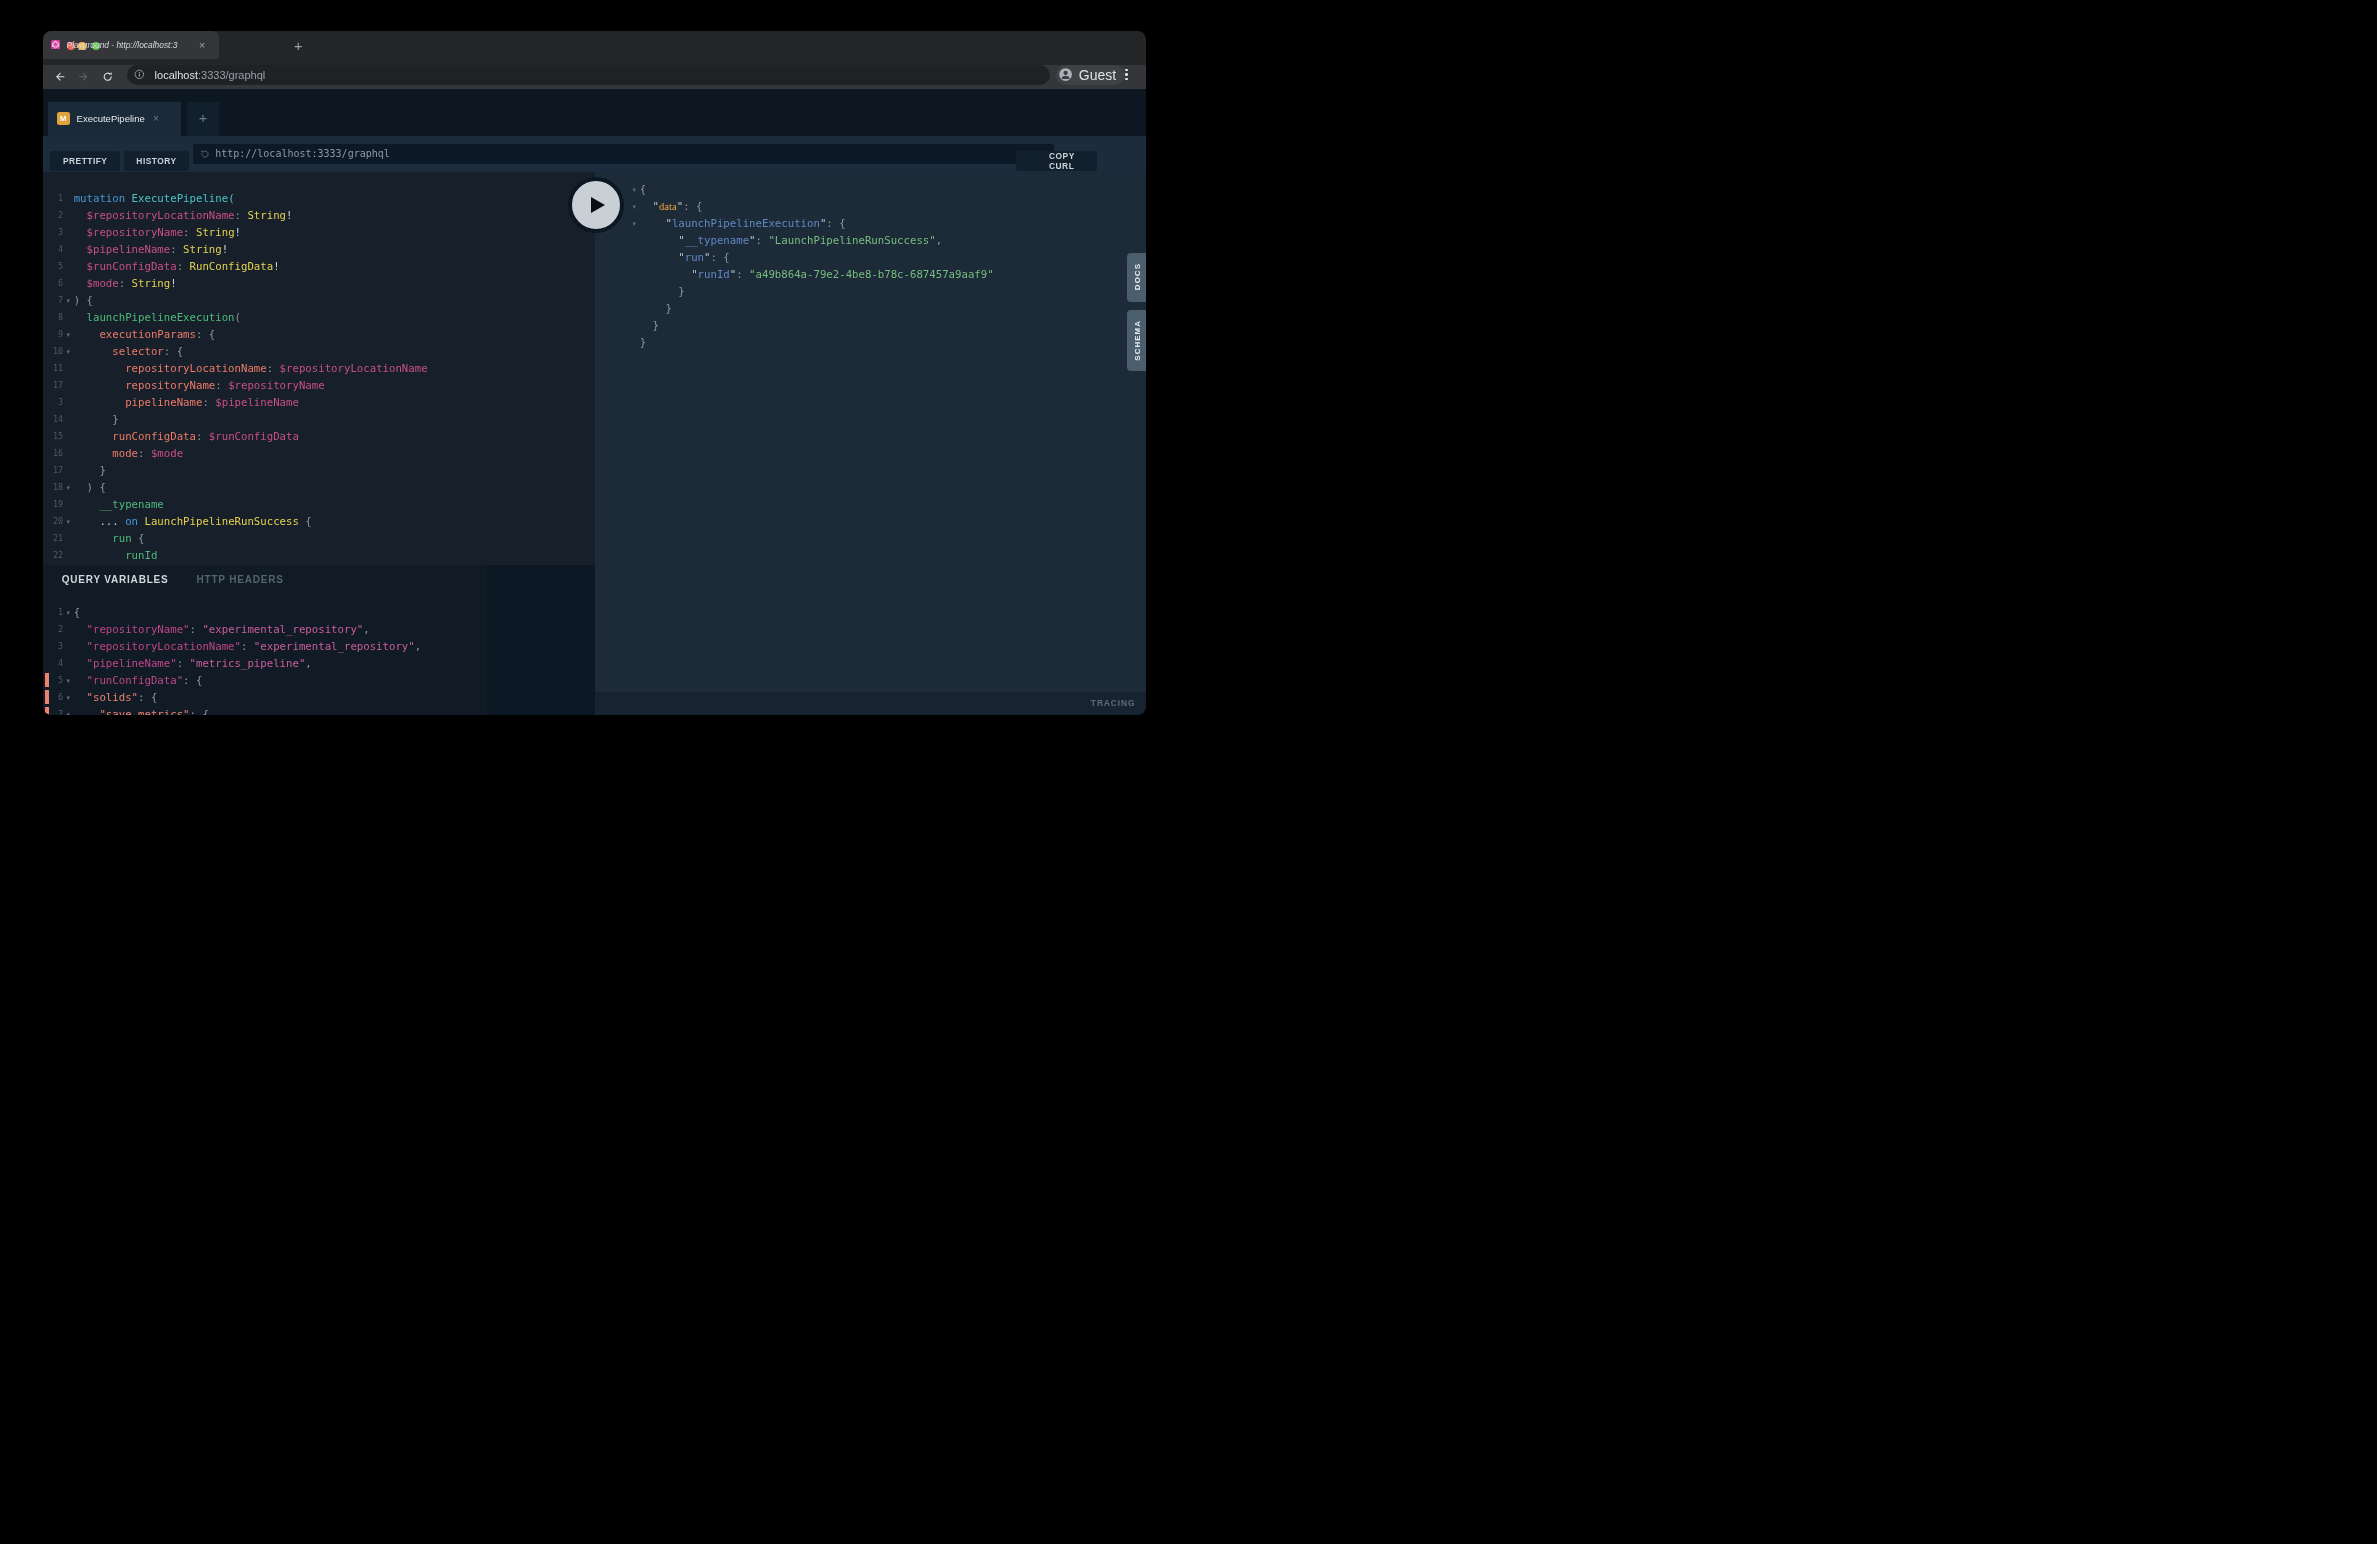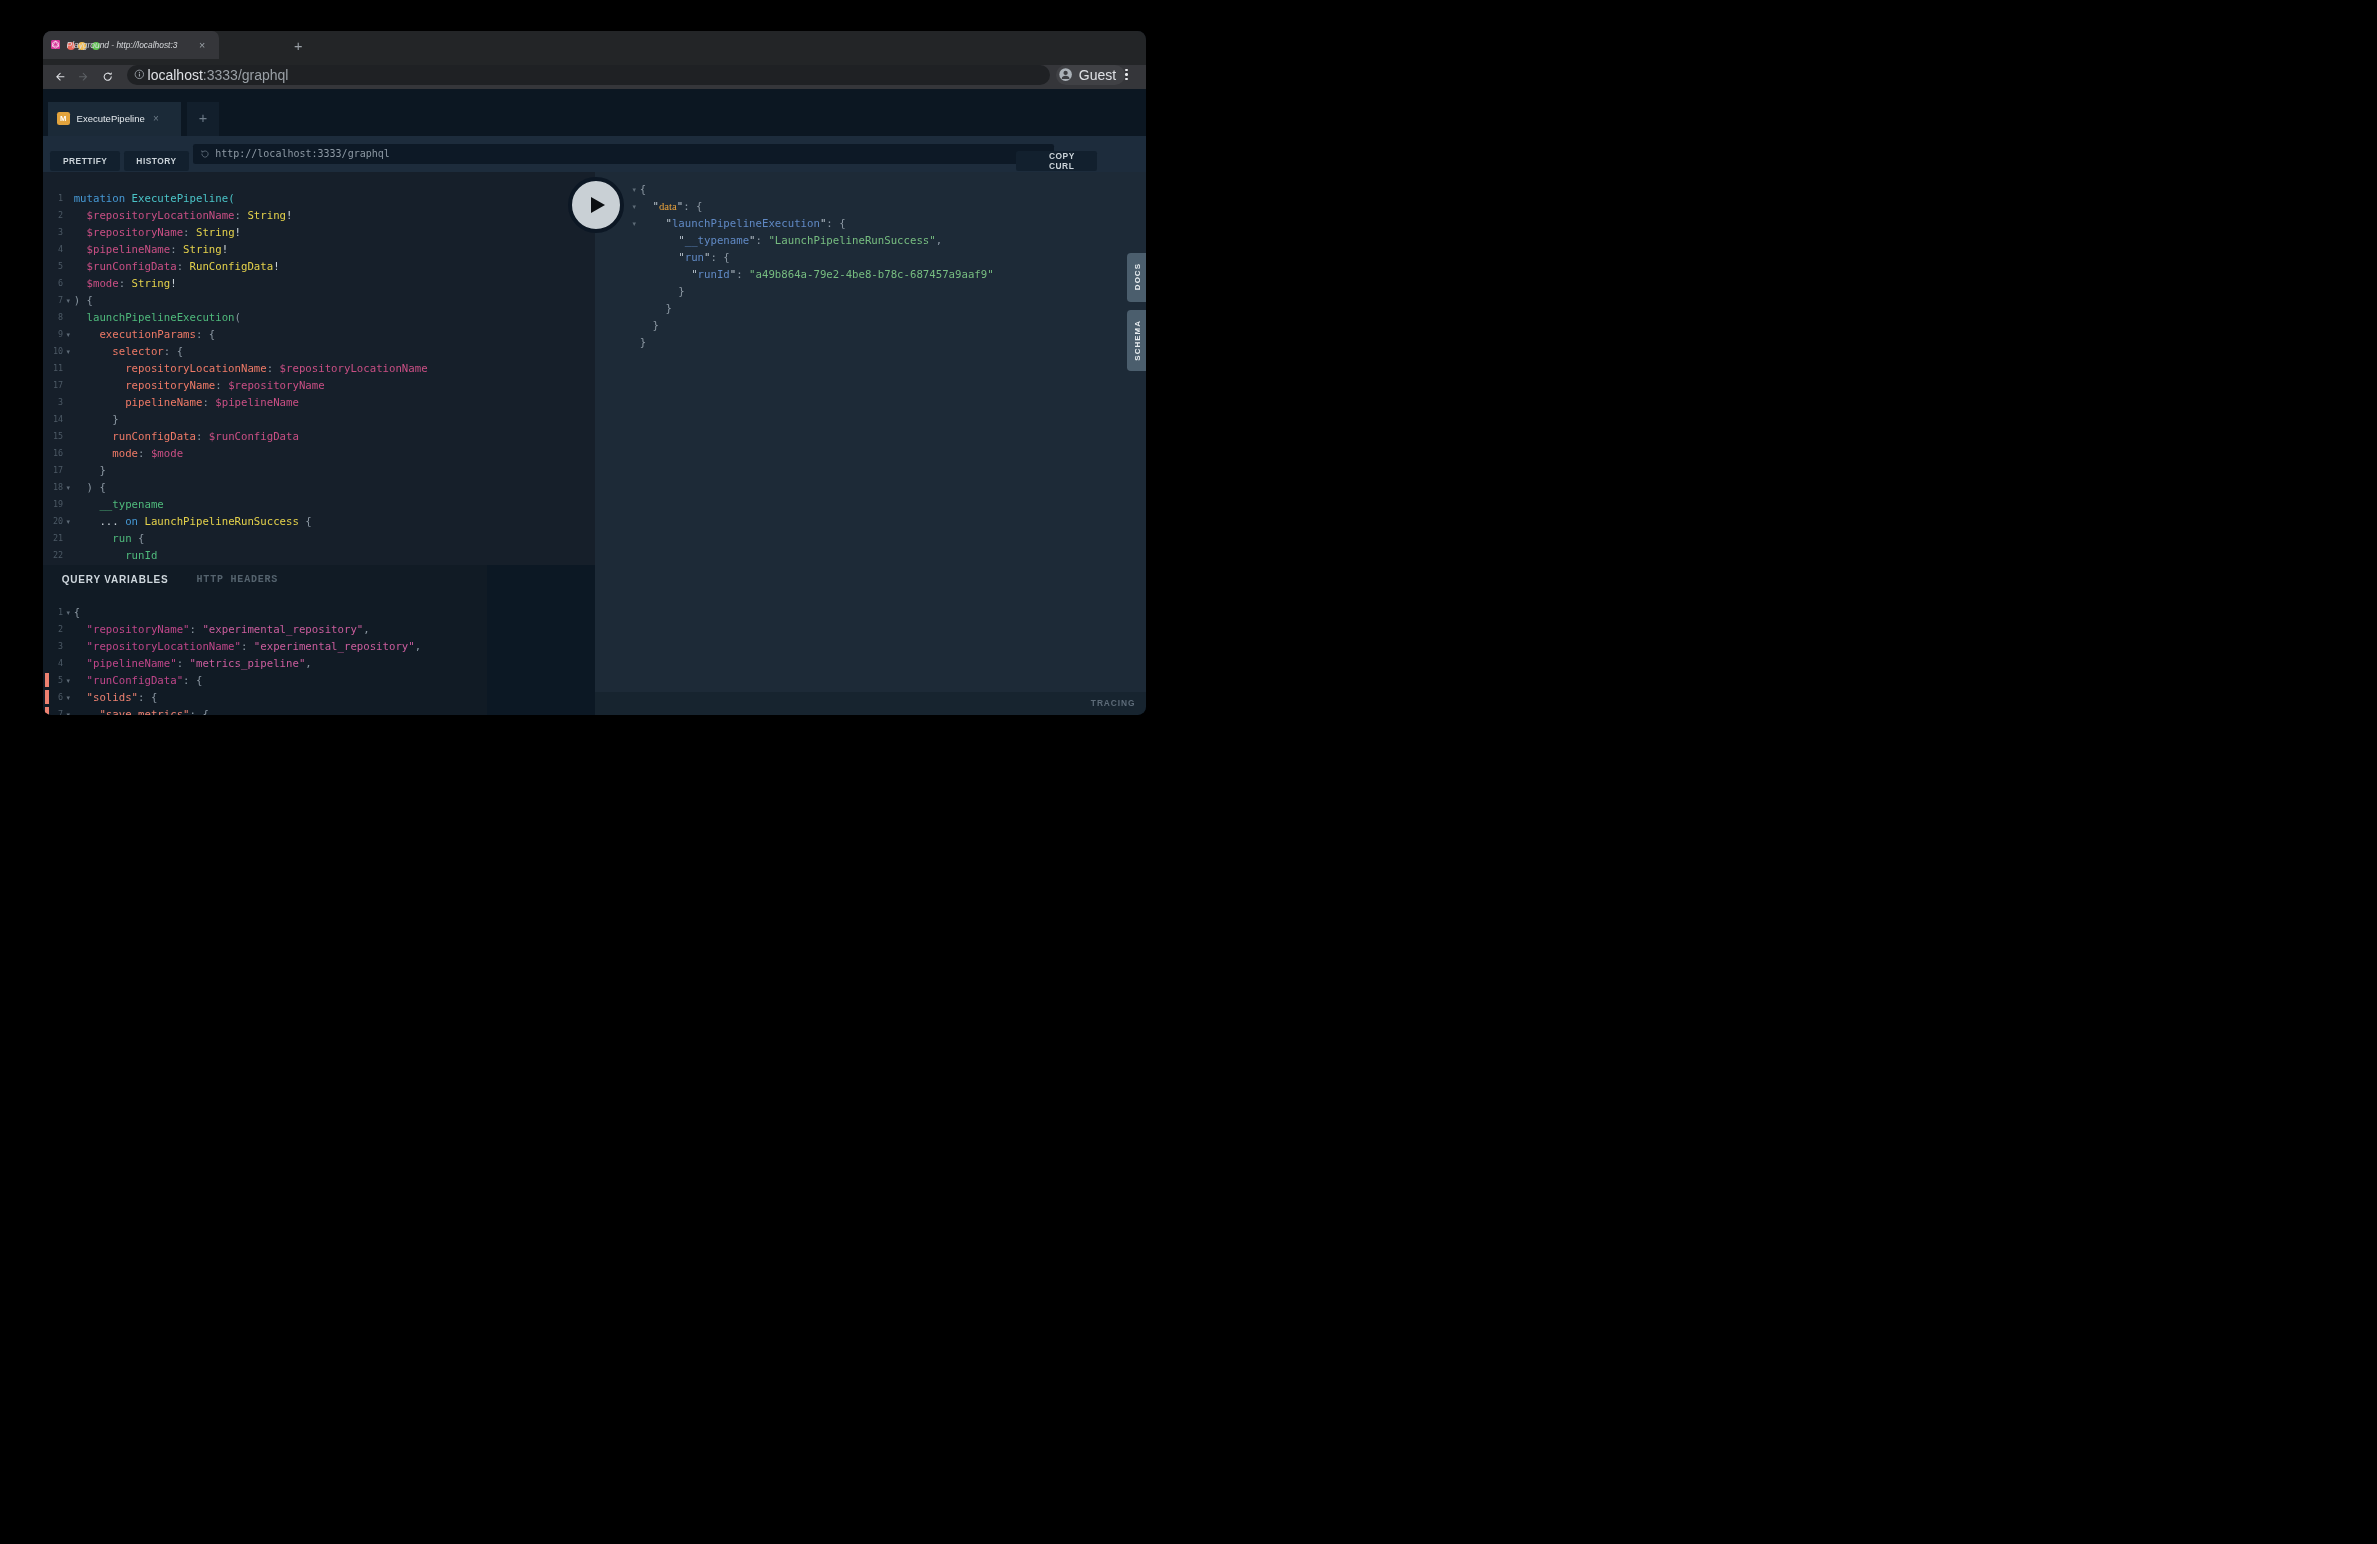--- a/index.html
+++ b/index.html
@@ -18,21 +18,21 @@
   #chrome-tab-title { color:#d8dadd; font-size:8.4px; white-space:nowrap; overflow:hidden;
     width:131px; margin-left:6.1px;font-style:italic;
     -webkit-mask-image:linear-gradient(90deg,#000 85%,transparent); }
   #chrome-tab-close { color:#9aa0a6; font-size:10.7px; margin-left:1.5px; cursor:default; }
   #chrome-newtab { left:251px; top:7.6px; color:#9aa0a6; font-size:14.5px; font-weight:300; }
   #chrome-toolbar { left:0; top:34px; width:100%; height:24.4px; background:#35363a;
     display:flex; align-items:center; }
   .nav-ic { width:11.4px; height:11.4px; flex:none; }
   #url-pill { left:84px; top:34px; width:923px; height:20.6px; border-radius:10.3px;
     background:#1f2124; display:flex; align-items:center; padding-left:6.9px; }
-  #url-text { font-size:14px; margin-left:3px; color:#dfe1e5; white-space:nowrap;text-align:right; }
+  #url-text { font-size:11px; margin-left:10px; color:#dfe1e5; white-space:nowrap;text-align:right; }
   #url-text .dim { color:#9aa0a6; }
   #profile-pill { left:1013px; top:34px; height:20px; border-radius:10px; background:#404145;
     display:flex; align-items:center; padding:0 9.1px 0 2.3px; }
   #profile-label { color:#dfe1e5; font-size:14px; margin-left:5.3px; }
   #menu-dots { left:1082px; top:38px; width:3px; }
   #menu-dots i { display:block; width:2.7px; height:2.7px; border-radius:50%;
     background:#e8eaed; margin-bottom:1.9px; }
 
   
   #pg-tabbar { left:0; top:58px; width:100%; height:47px; background:#0c1722; }
@@ -62,21 +62,21 @@
   #query-pane { left:0; top:141px; width:552px; height:393px; background:#161f2a; overflow:hidden; }
   #vars-pane  { left:0; top:534px; width:444px; height:150px; background:#111b25; overflow:hidden; }
   #resp-pane  { left:552px; top:141px; width:551px; height:520px; background:#1d2a37; overflow:hidden; }
   #trace-bar  { left:552px; top:661px; width:551px; height:23px; background:#17242f; }
   #trace-label { position:absolute; right:10.7px; top:0; line-height:23px; color:#5d6b78;
     font-size:8.4px; font-weight:bold; letter-spacing:0.9px; }
 
   #vars-tabs { position:absolute; left:18.7px; top:9.1px; display:flex; gap:28px;
     font-size:10px; font-weight:bold; letter-spacing:0.8px; }
   #tab-queryvars { color:#cfd7dd; }
-  #tab-httpheaders { color:#55636e;font-family:Liberation Mono, monospace; }
+  #tab-httpheaders { color:#55636e; }
 
   
   .codewrap { position:absolute; left:0; right:0; }
   .row { display:flex; height:17px; position:relative; }
   .ln { width:20px; flex:none; text-align:right; color:#4d5a66;
     font:8.4px/17px "DejaVu Sans Mono", monospace; }
   .fa { width:10.7px; flex:none; text-align:center; color:#5f6c78; font-size:6.9px; line-height:17px; }
   .code { font:10.7px/17px "DejaVu Sans Mono", monospace; white-space:pre; }
   .mk { position:absolute; left:2.3px; top:1.5px; width:3.8px; height:13.7px; background:#ed8170; }
   .tk-kw { color:#4698d4; }  .tk-op { color:#4ac3c7; }  .tk-va { color:#c94f84; }

